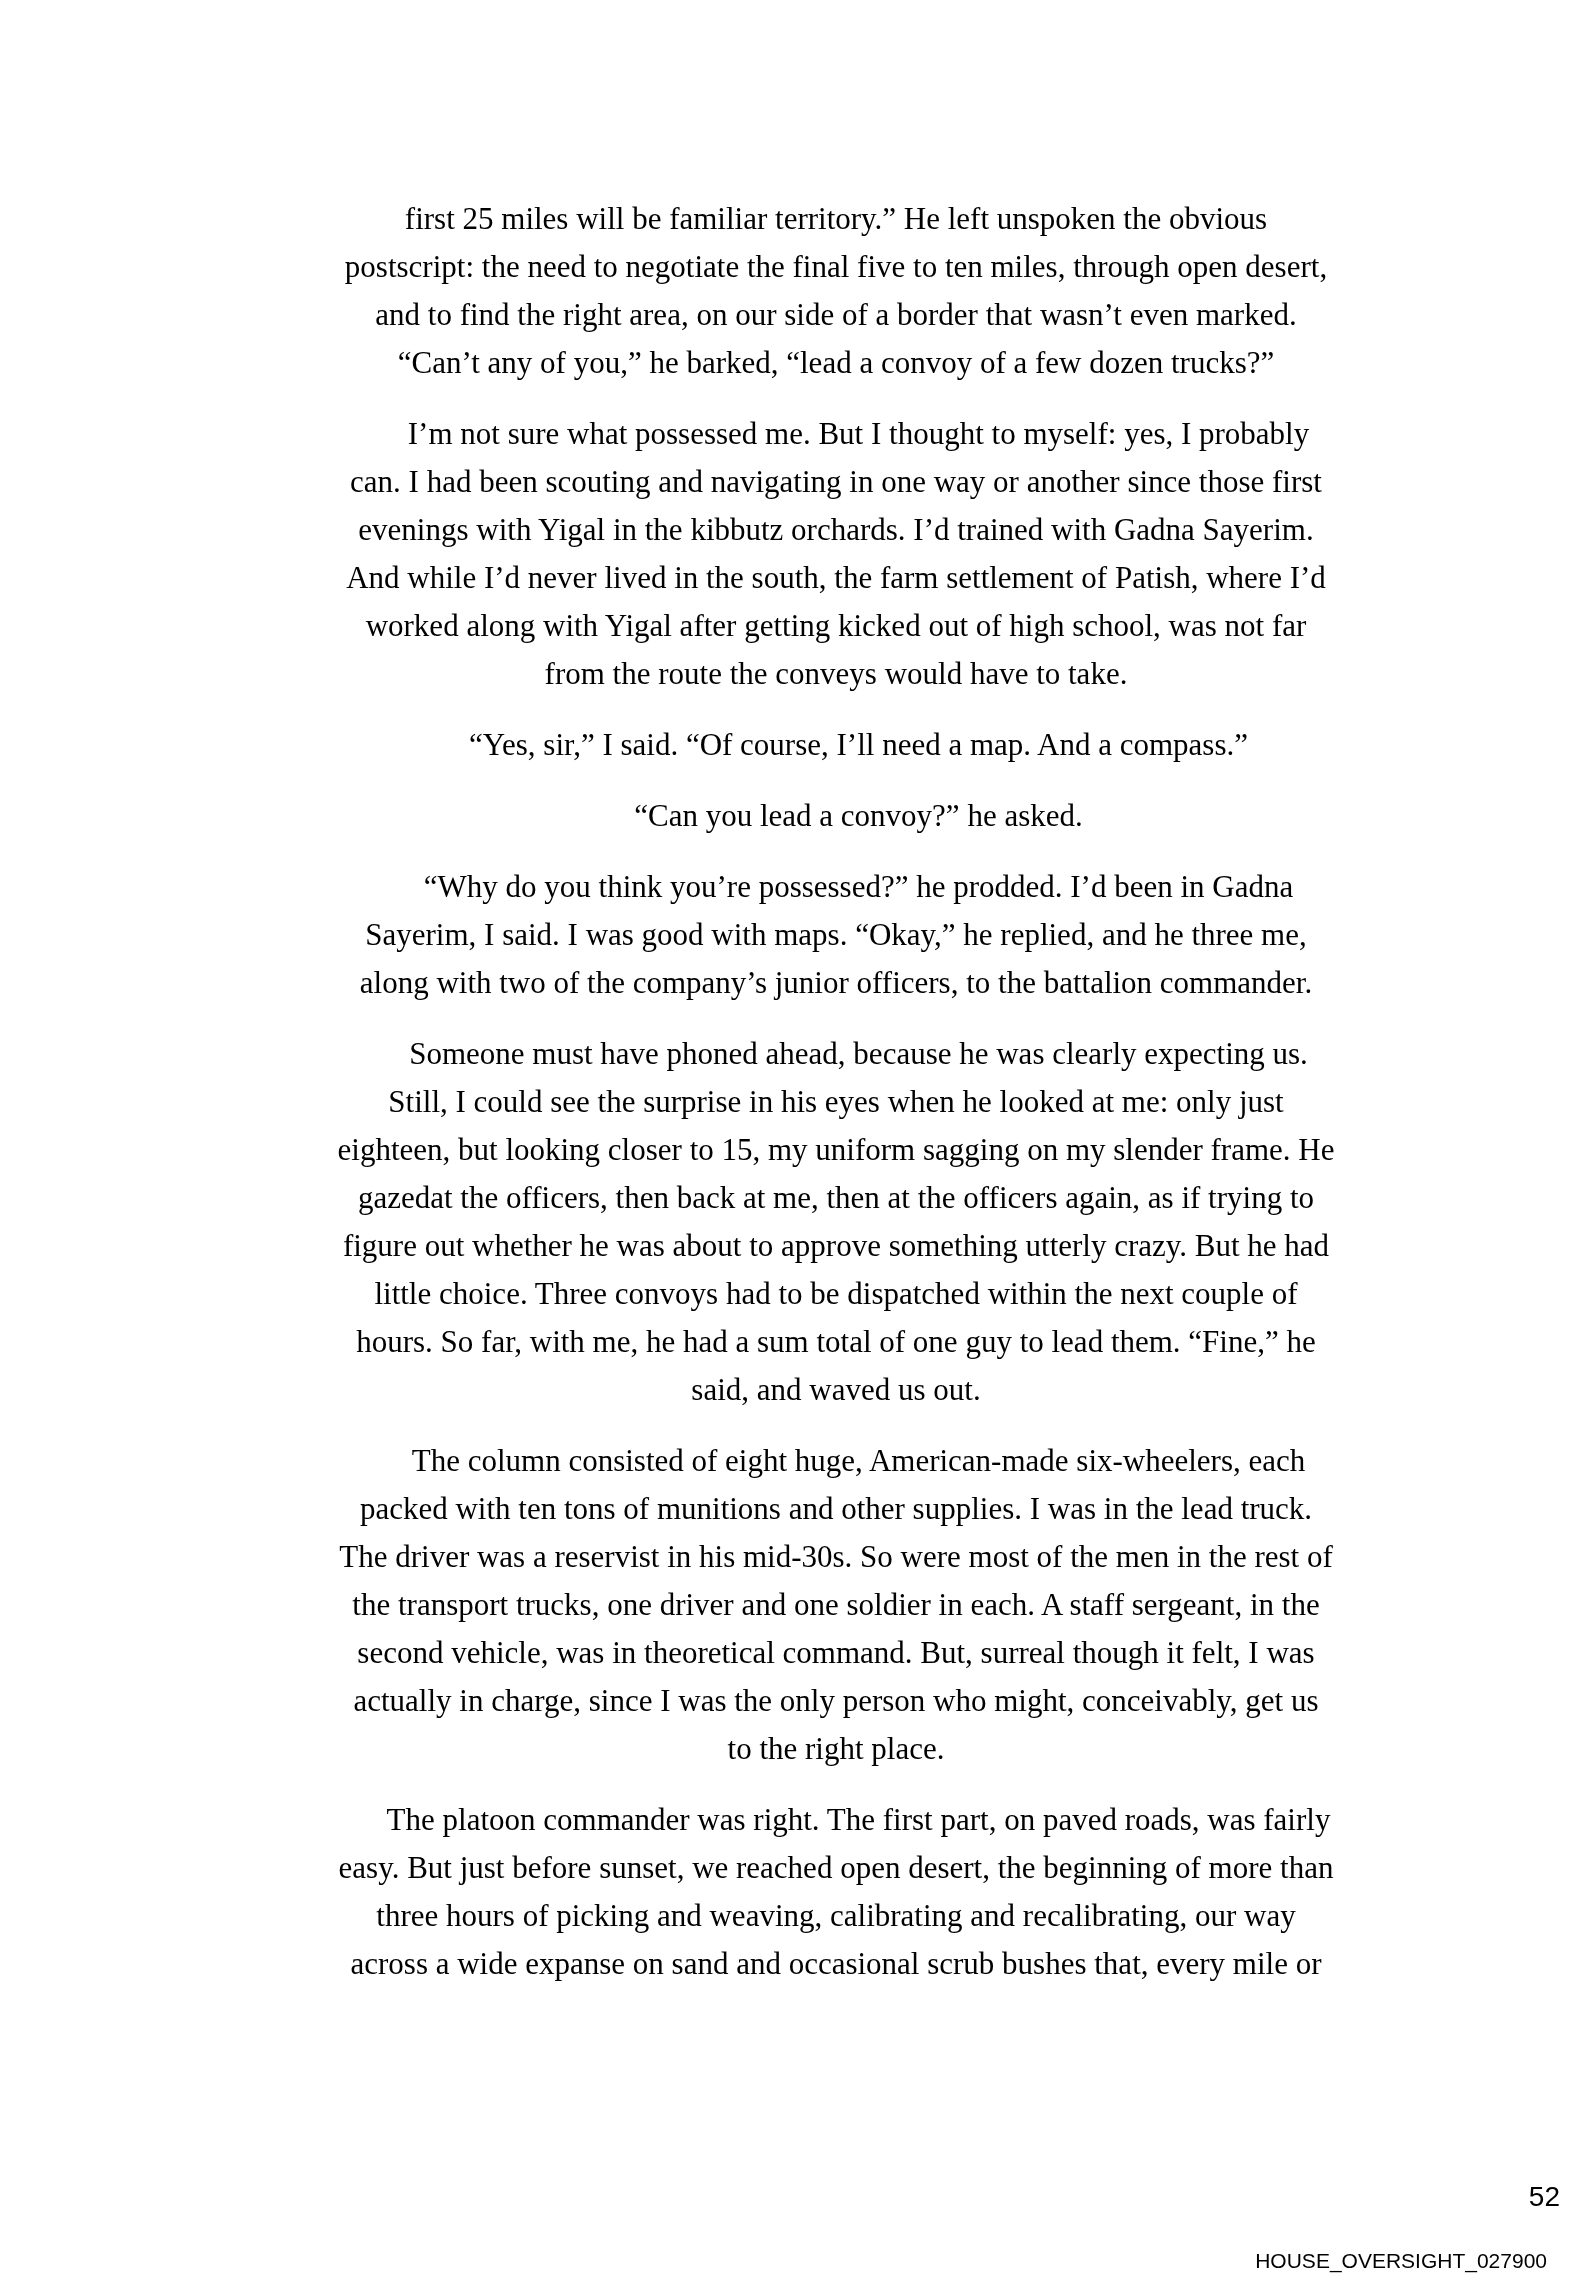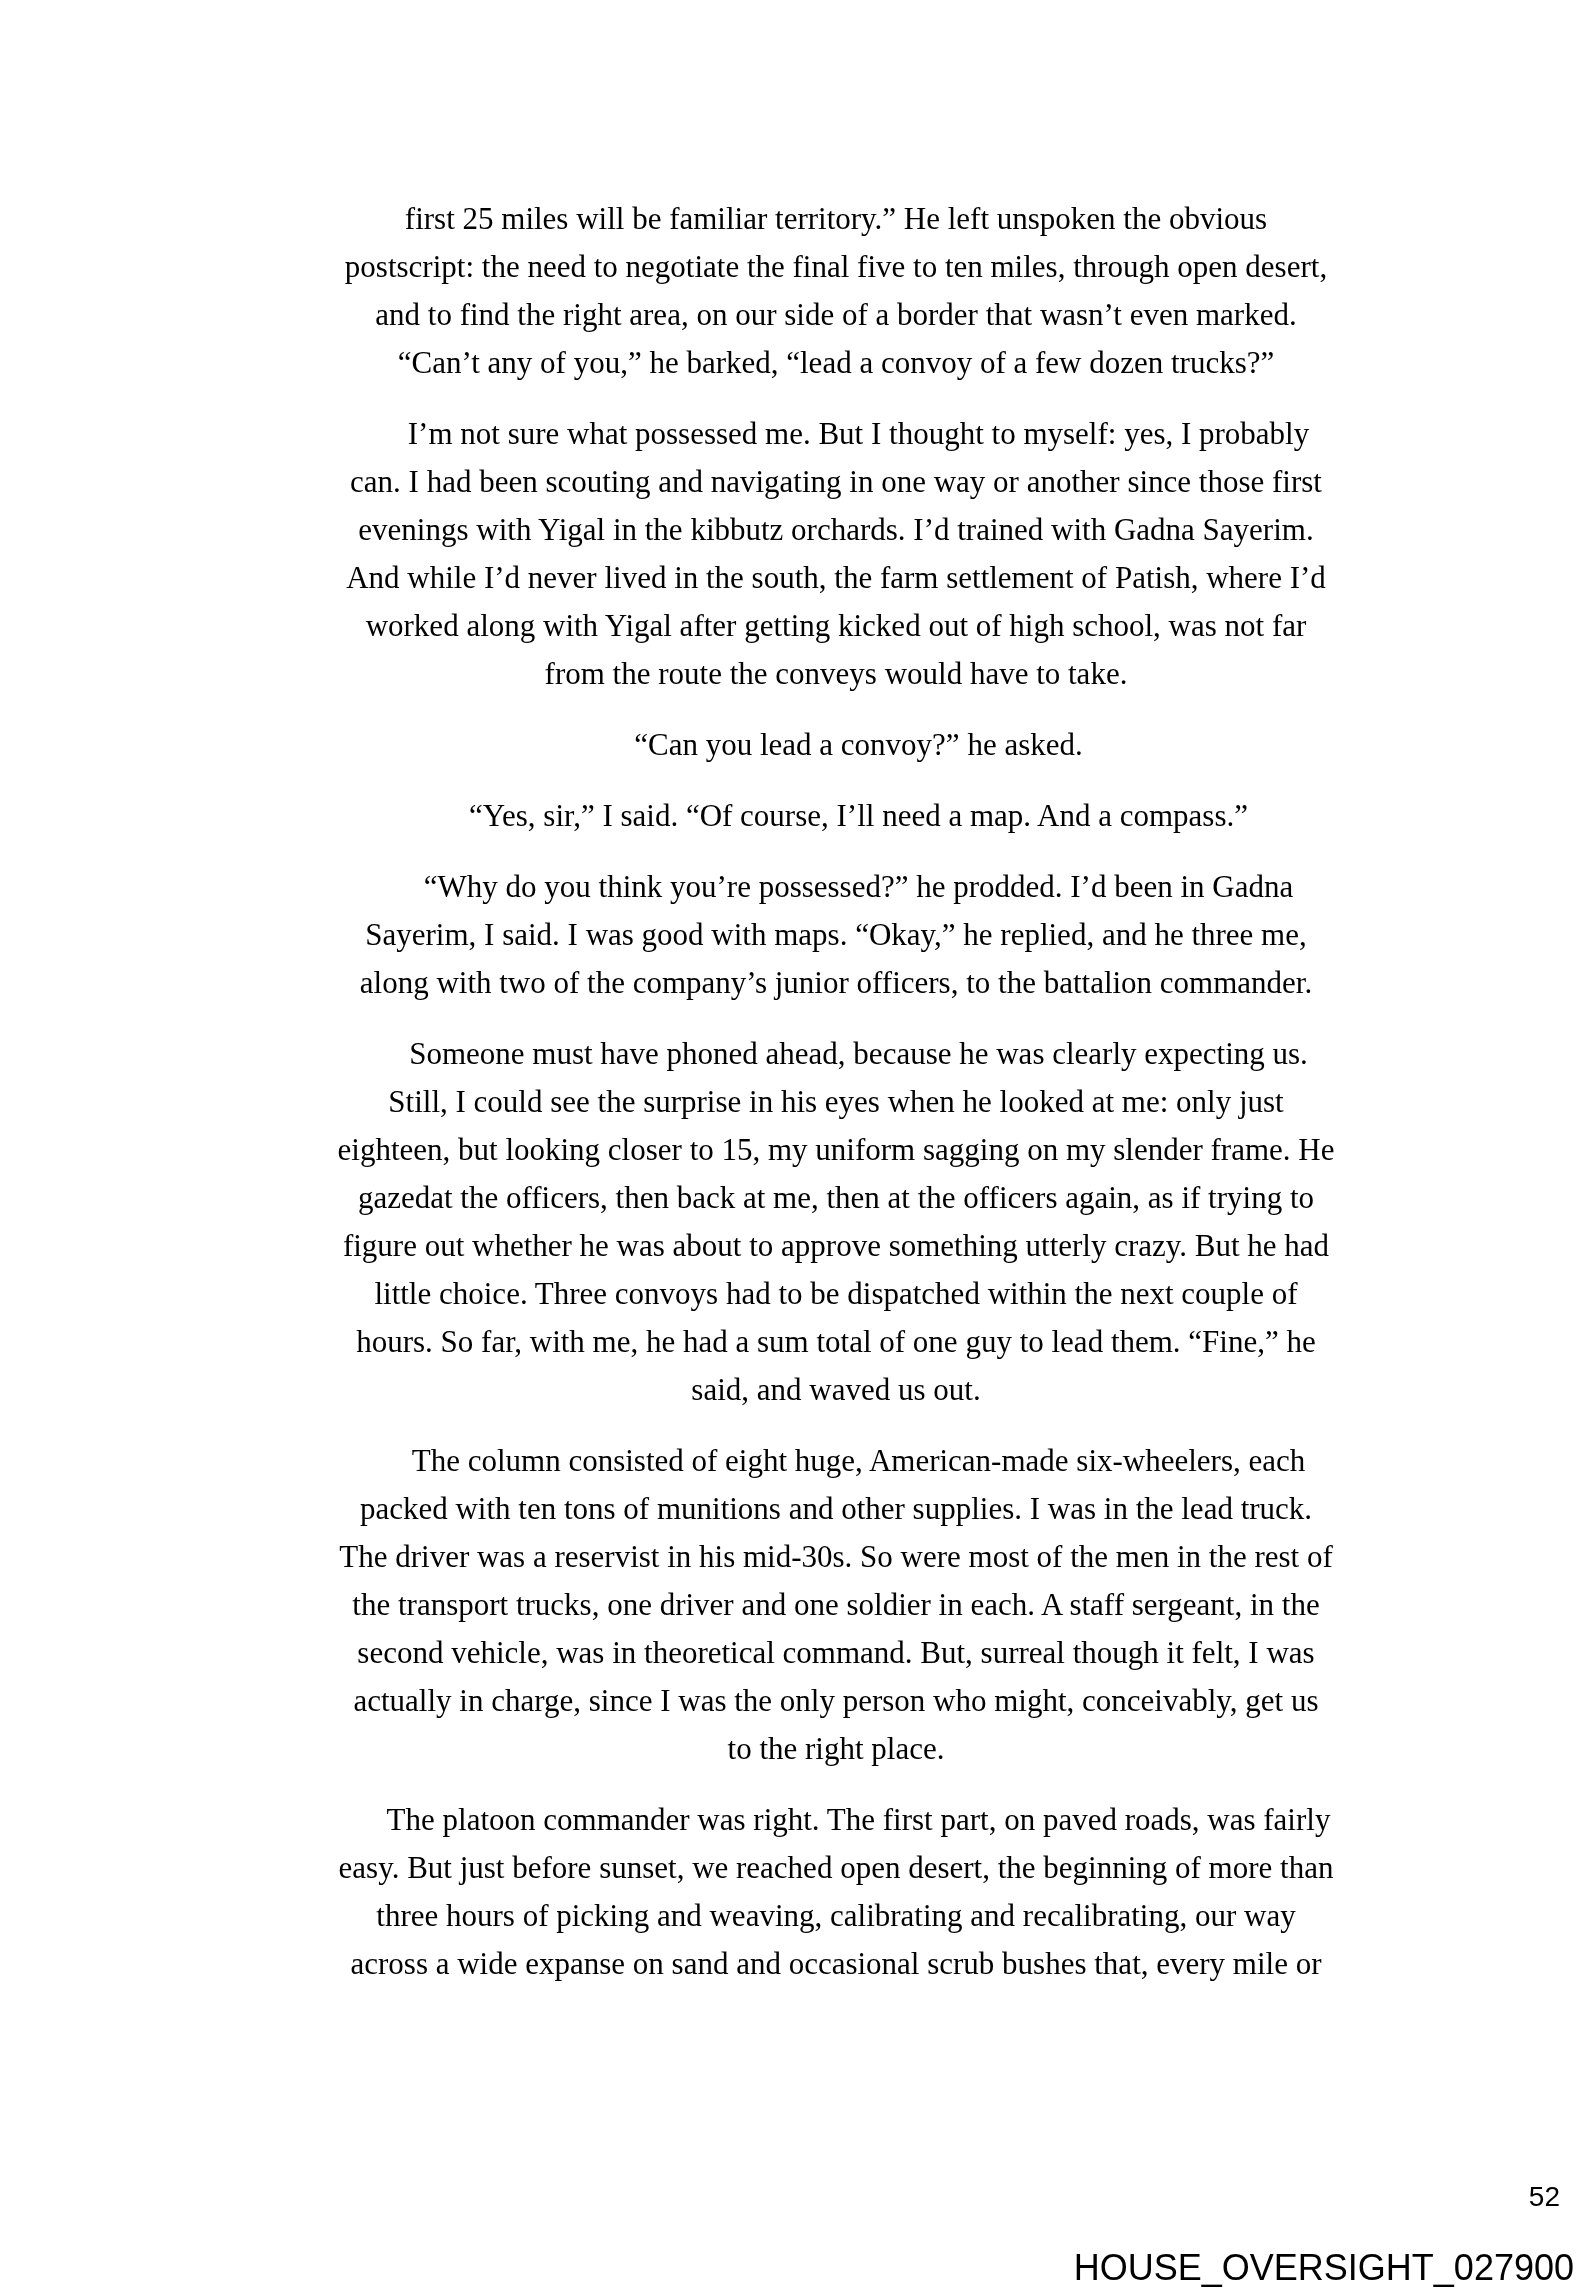--- a/index.html
+++ b/index.html
@@ -41,44 +41,44 @@
     top: 2183px;
     right: 31px;
     font-family: "Liberation Sans", "DejaVu Sans", sans-serif;
     font-size: 28px;
     line-height: 1;
     color: #000000;
   }
   .bates-number {
     position: absolute;
     top: 2250px;
-    right: 17px;
+    right: 44px;
     font-family: "Liberation Sans", "DejaVu Sans", sans-serif;
-    font-size: 36px;
+    font-size: 21px;
     line-height: 1;
     color: #000000;
   }
 </style>
 </head>
 <body>
 
 <div class="page">
   <div class="body-text">
       <p class="para"><span>first 25 miles will be familiar territory.” He left unspoken the obvious
 postscript: the need to negotiate the final five to ten miles, through open desert,
 and to find the right area, on our side of a border that wasn’t even marked.
 “Can’t </span><span class="italic">any</span><span> of you,” he barked, “lead a convoy of a few dozen trucks?”</span></p>
       <p class="para indent"><span>I’m not sure what possessed me. But I thought to myself: yes, I probably
 can. I had been scouting and navigating in one way or another since those first
 evenings with Yigal in the kibbutz orchards. I’d trained with </span><span class="italic">Gadna Sayerim</span><span>.
 And while I’d never lived in the south, the farm settlement of Patish, where I’d
 worked along with Yigal after getting kicked out of high school, was not far
 from the route the conveys would have to take.</span></p>
+      <p class="para indent"><span>“Yes, sir,” I said. “Of course, I’ll need a map. And a compass.”</span></p>
       <p class="para indent"><span>“Can you lead a convoy?” he asked.</span></p>
-      <p class="para indent"><span>“Yes, sir,” I said. “Of course, I’ll need a map. And a compass.”</span></p>
       <p class="para indent"><span>“Why do you think you’re possessed?” he prodded. I’d been in </span><span class="italic">Gadna
 Sayerim</span><span>, I said. I was good with maps. “Okay,” he replied, and he three me,
 along with two of the company’s junior officers, to the battalion commander.</span></p>
       <p class="para indent"><span>Someone must have phoned ahead, because he was clearly expecting us.
 Still, I could see the surprise in his eyes when he looked at me: only just
 eighteen, but looking closer to 15, my uniform sagging on my slender frame. He
 gazedat the officers, then back at me, then at the officers again, as if trying to
 figure out whether he was about to approve something utterly crazy. But he had
 little choice. Three convoys had to be dispatched within the next couple of
 hours. So far, with me, he had a sum total of one guy to lead them. “Fine,” he

